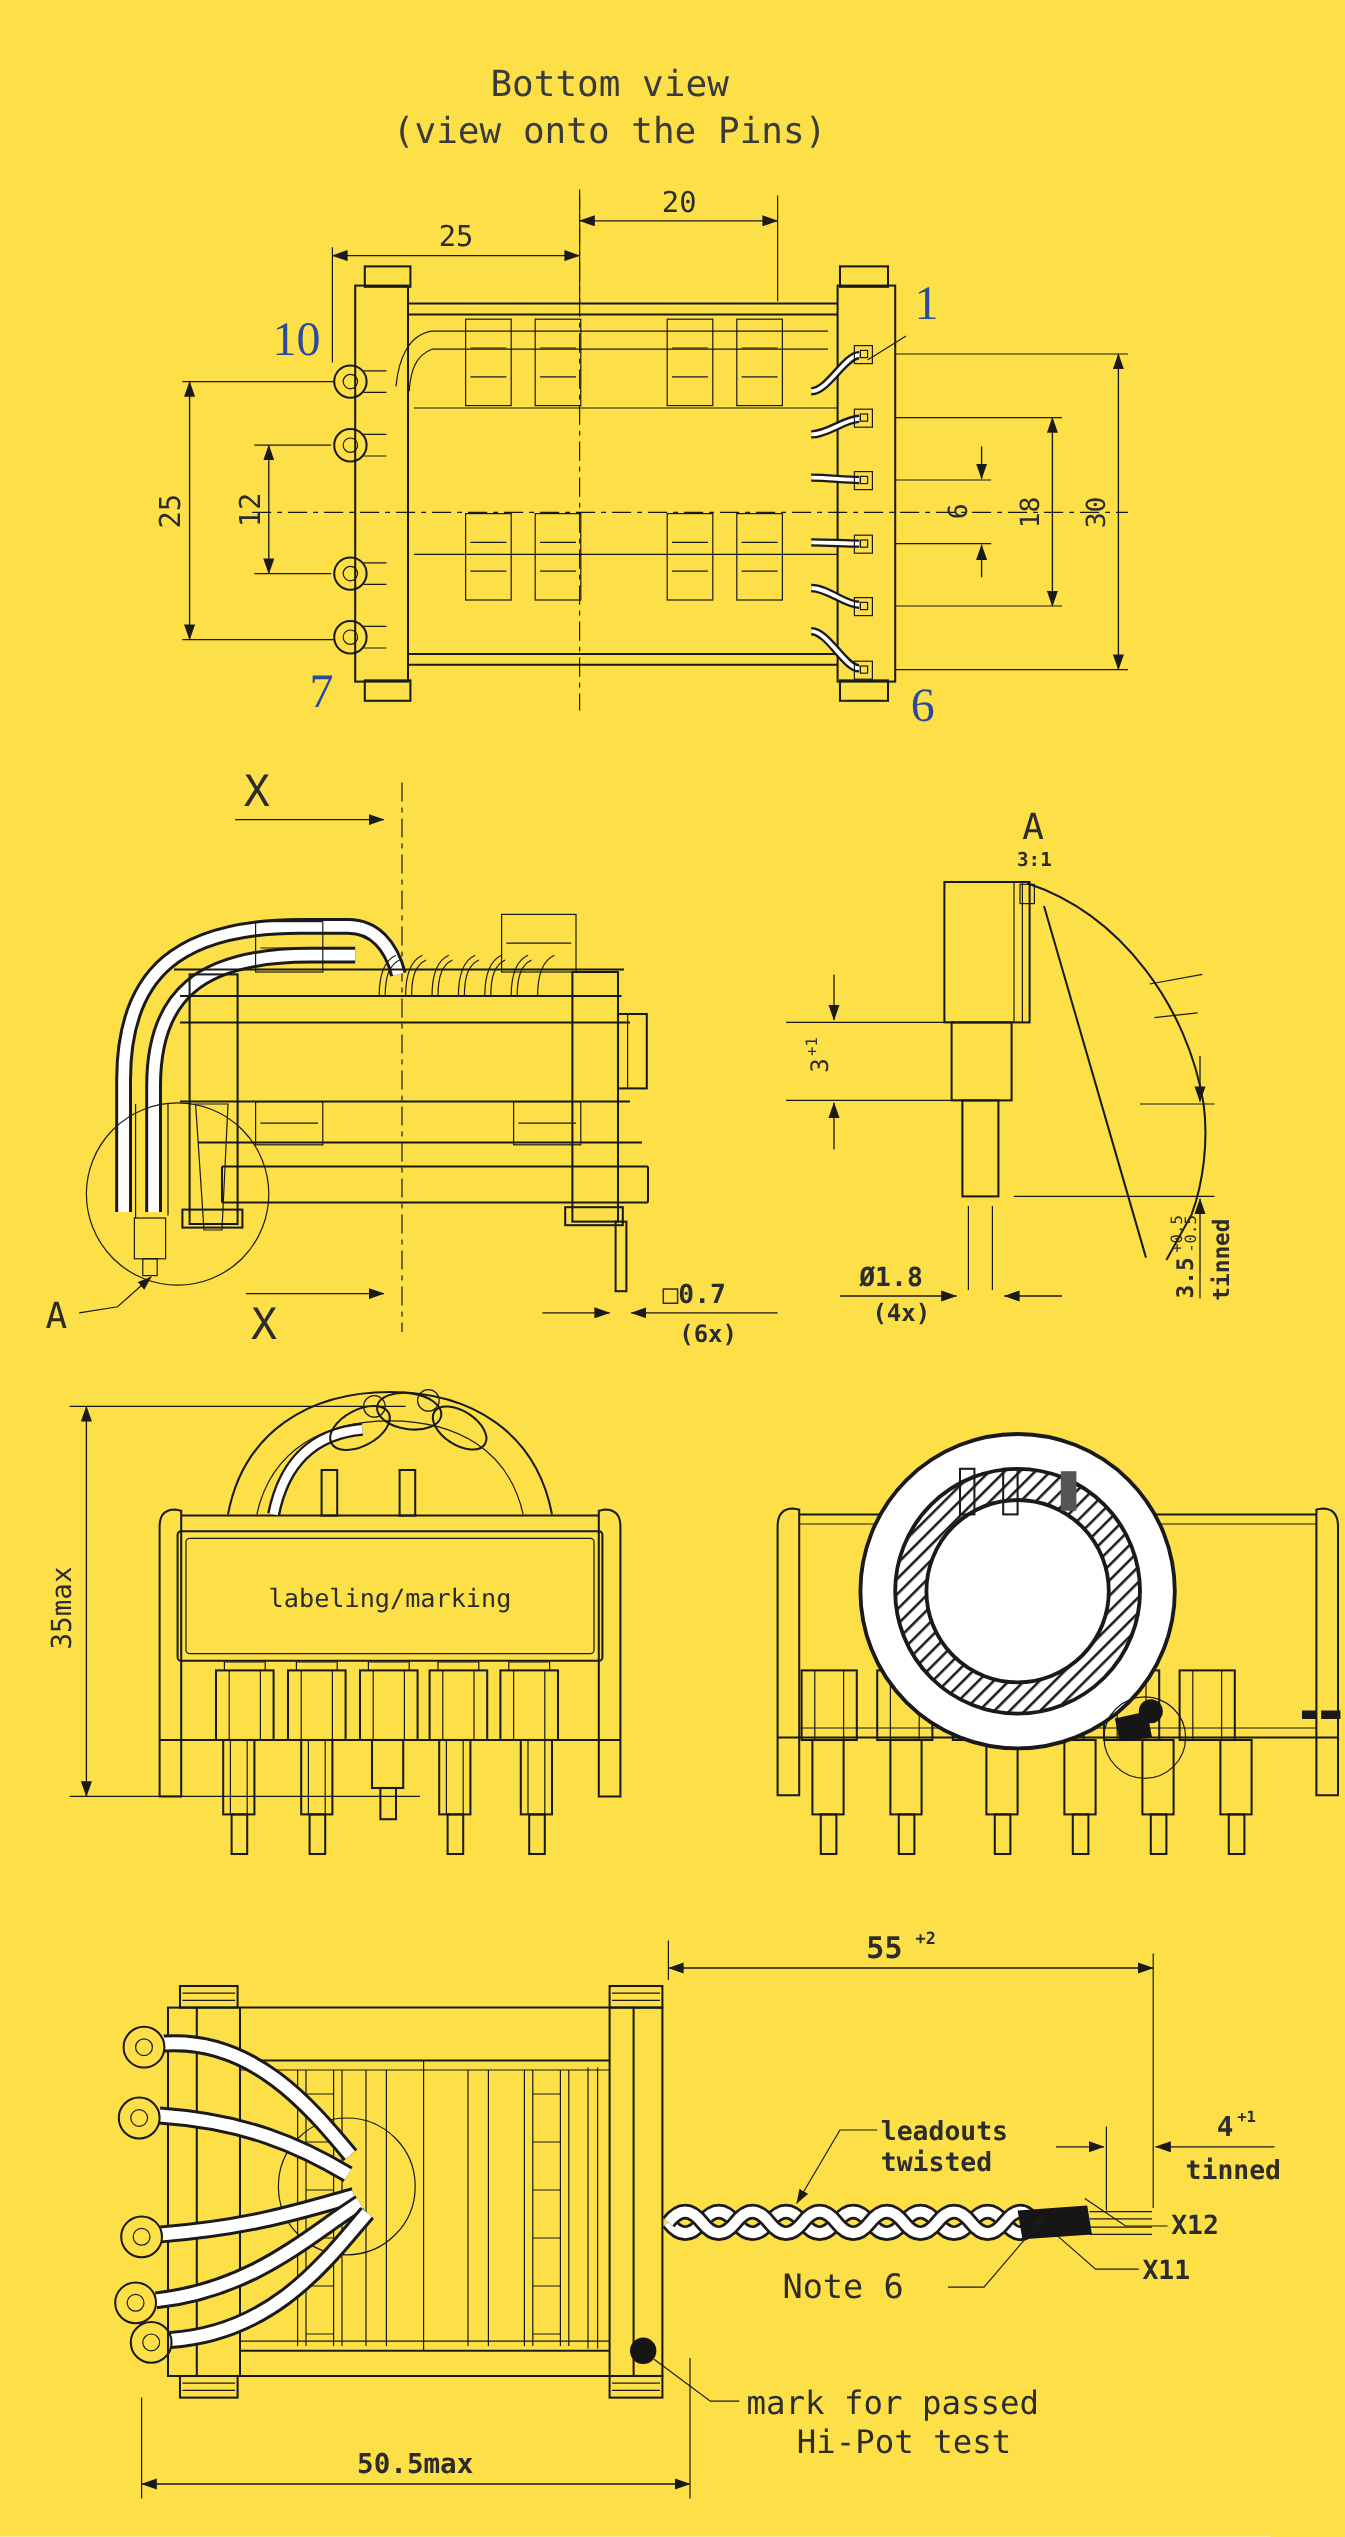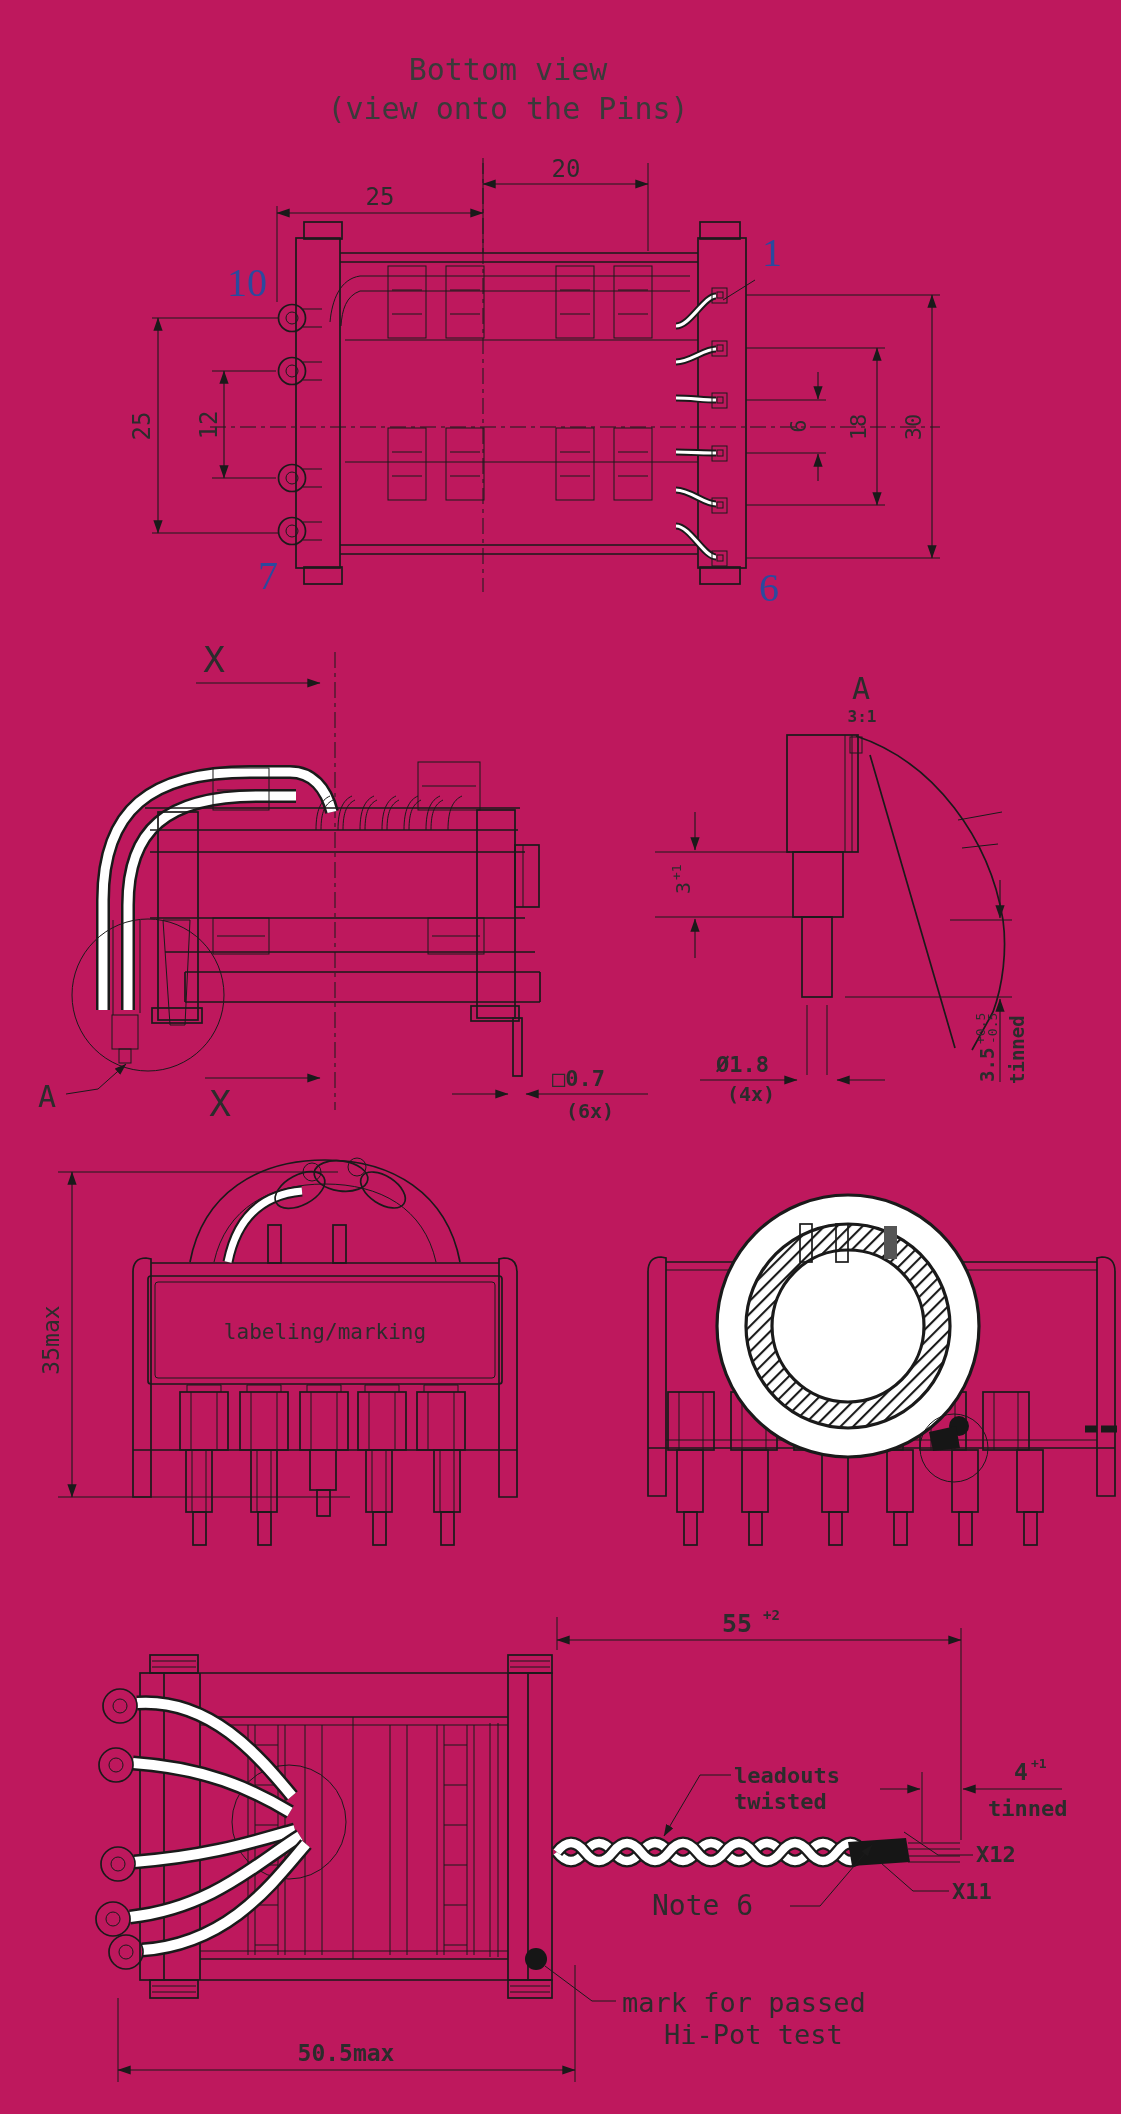--- a/index.html
+++ b/index.html
@@ -1,16 +1,16 @@
 <!DOCTYPE html>
 <html><head>
 <meta charset="utf-8">
 <style>
   html,body{margin:0;padding:0;background:#ffffff;}
-  #page{width:1121px;height:2114px;background:#be185d;position:relative;}
+  #page{width:1121px;height:2114px;background:#fde047;position:relative;}
   svg{display:block;}
   text{font-family:"DejaVu Sans Mono","Liberation Mono",monospace;fill:#2c2c2c;}
   .t13{font-size:13px}.t14{font-size:14px}.t16{font-size:16px}.t19{font-size:19px}
   .t20{font-size:20px}.t21{font-size:21px}.t22{font-size:22px}.t23{font-size:23px}
   .t24{font-size:24px}.t25{font-size:25px}.t27{font-size:27px}.t28{font-size:28px}
   .t30{font-size:30px}.t36{font-size:36px}
   .tb{font-weight:bold}
   .mid{text-anchor:middle}
   .serif{font-family:"Liberation Serif","DejaVu Serif",serif;font-size:40px;fill:#2b4a9e}
   .title{fill:#3a3a3a}

